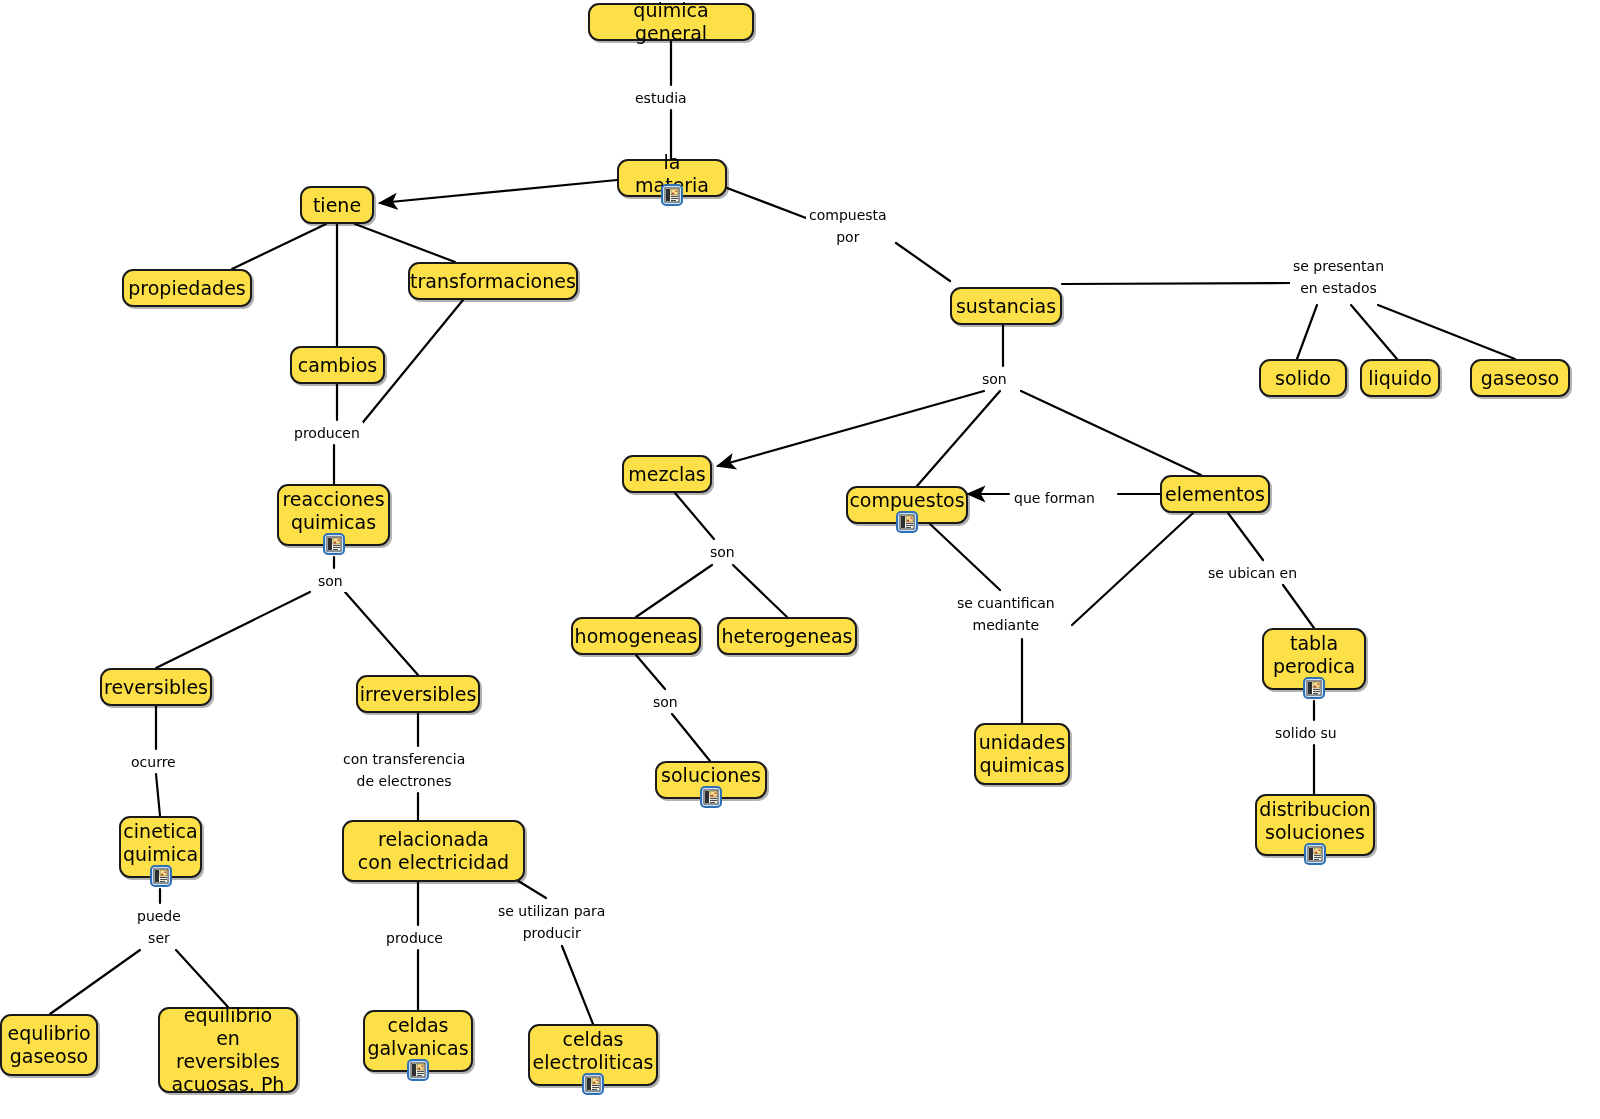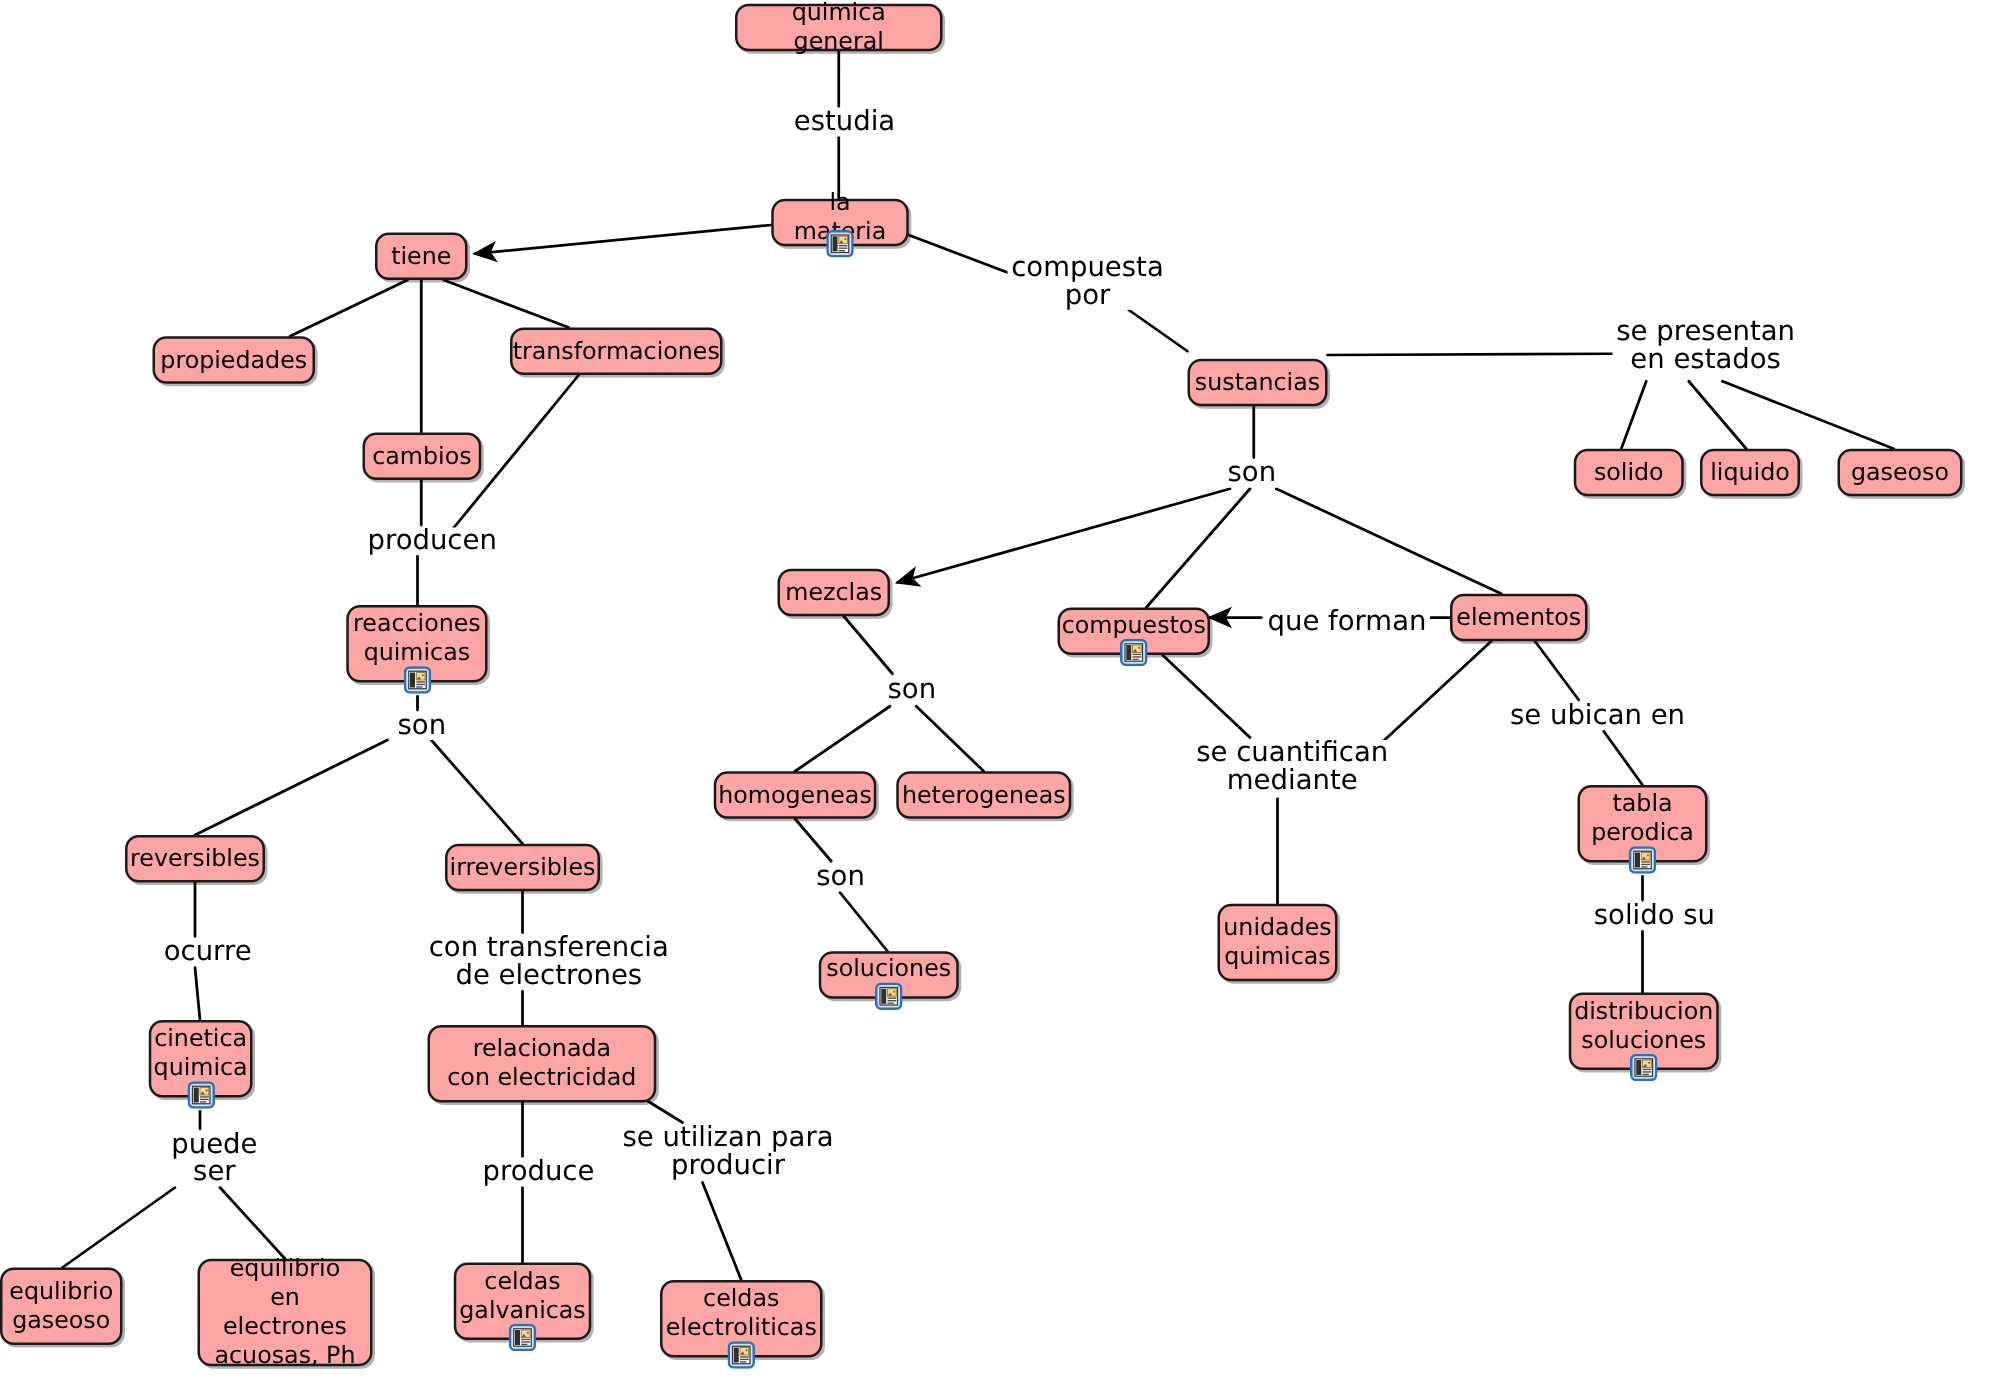--- a/index.html
+++ b/index.html
@@ -22,21 +22,21 @@
     position: absolute;
     left: 0;
     top: 0;
     width: 1600px;
     height: 1119px;
     pointer-events: none;
   }
   .node {
     position: absolute;
     box-sizing: border-box;
-    background: #fca5a5;
+    background: #fde047;
     border: 2px solid #1a1a1a;
     border-radius: 11px;
     color: #000000;
     font-size: 19px;
     line-height: 23px;
     text-align: center;
     display: flex;
     flex-direction: column;
     align-items: center;
     justify-content: center;
@@ -57,21 +57,21 @@
     left: 50%;
     transform: translateX(-50%);
     bottom: -11px;
     width: 22px;
     height: 22px;
     z-index: 9;
   }
   .link-label {
     position: absolute;
     color: #000000;
-    font-size: 22px;
+    font-size: 14px;
     line-height: 22px;
     text-align: center;
     background: #ffffff;
     white-space: pre-line;
     padding: 0 3px;
     z-index: 4;
   }
 </style>
 </head>
 <body>
@@ -199,21 +199,21 @@
           <rect x="10" y="5" width="7" height="6" fill="#f2dd8c" stroke="#8a7530" stroke-width="0.7"></rect>
           <path d="M10.4,10.6 L12.2,7.9 L13.6,10.6 Z" fill="#b03030"></path>
           <circle cx="15.3" cy="7.2" r="0.9" fill="#d44a4a"></circle>
           <rect x="10" y="12" width="7" height="1.1" fill="#4a4a4a"></rect>
           <rect x="10" y="14" width="7" height="1.1" fill="#4a4a4a"></rect>
           <rect x="10" y="16" width="5" height="1.1" fill="#4a4a4a"></rect>
         </svg></div>
       <div class="node" style="left: 0px; top: 1014px; width: 98px; height: 62px;"><span class="node-label">equlibrio
 gaseoso</span></div>
       <div class="node" style="left: 158px; top: 1007px; width: 140px; height: 86px;"><span class="node-label">equilibrio
-en electrones
+en reversibles
 acuosas, Ph</span></div>
       <div class="node" style="left: 342px; top: 820px; width: 183px; height: 62px;"><span class="node-label">relacionada
 con electricidad</span></div>
       <div class="node has-icon" style="left: 363px; top: 1010px; width: 110px; height: 62px;"><span class="node-label">celdas
 galvanicas</span><svg viewBox="0 0 22 22" class="res-icon">
           <rect x="1" y="1" width="20" height="20" rx="4" ry="4" fill="#cfe2f7" stroke="#2f6fb5" stroke-width="2"></rect>
           <rect x="4" y="4" width="14" height="14" fill="#fdfdf4" stroke="#3b3b3b" stroke-width="1"></rect>
           <rect x="5" y="5" width="4" height="12" fill="#2f2f2f"></rect>
           <rect x="10" y="5" width="7" height="6" fill="#f2dd8c" stroke="#8a7530" stroke-width="0.7"></rect>
           <path d="M10.4,10.6 L12.2,7.9 L13.6,10.6 Z" fill="#b03030"></path>

